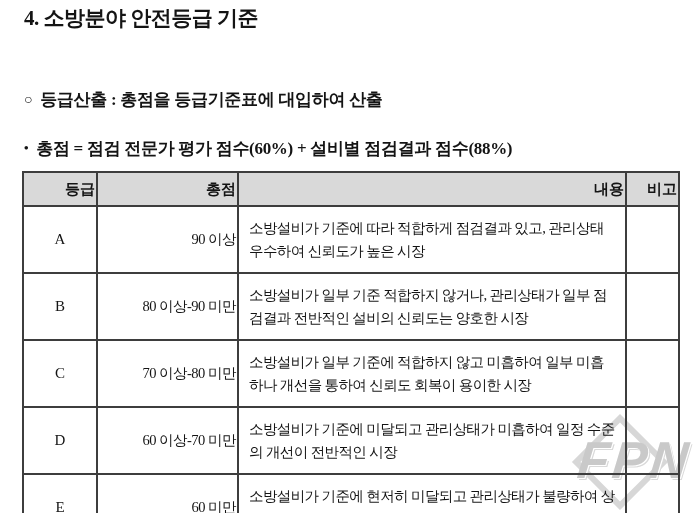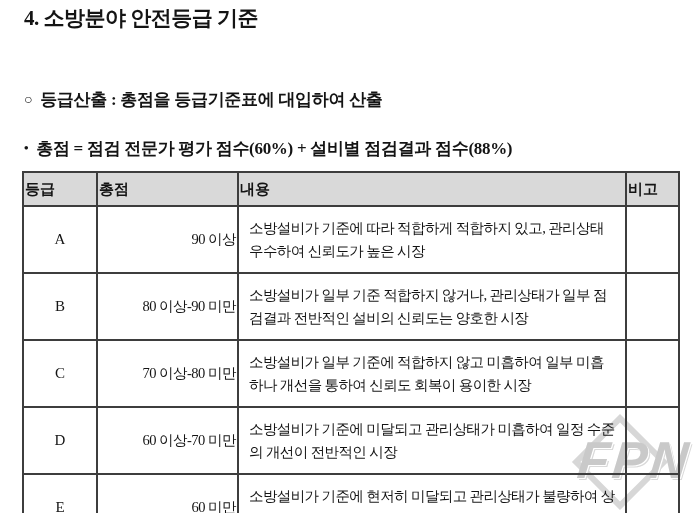--- a/index.html
+++ b/index.html
@@ -59,21 +59,21 @@
     background: transparent;
   }
   .grade-table th, .grade-table td {
     border: 2px solid #3d3d3d;
     background: transparent;
   }
   .grade-table th {
     background: #d9d9d9;
     height: 30px;
     font-size: 15px; font-weight: 700;
-    text-align: left;
+    text-align: right;
   }
   .grade-table td { height: 55px; }
   td.cell-grade {
     text-align: center; font-size: 15px;
     font-family: "Liberation Serif", "DejaVu Serif", serif;
   }
   td.cell-score { text-align: right; font-size: 14.5px; letter-spacing: -0.5px; }
   td.cell-desc {
     padding: 5px 10px;
     font-size: 14.5px; line-height: 1.55; letter-spacing: -0.6px;
@@ -111,21 +111,21 @@
       <th>등급</th>
       <th>총점</th>
       <th>내용</th>
       <th>비고</th>
     </tr>
   </thead>
   <tbody>
     <tr>
       <td class="cell-grade">A</td>
       <td class="cell-score">90 이상</td>
-      <td class="cell-desc">소방설비가 기준에 따라 적합하게 적합하지 있고, 관리상태 우수하여 신뢰도가 높은 시장</td>
+      <td class="cell-desc">소방설비가 기준에 따라 적합하게 점검결과 있고, 관리상태 우수하여 신뢰도가 높은 시장</td>
       <td class="cell-note"></td>
     </tr>
     <tr>
       <td class="cell-grade">B</td>
       <td class="cell-score">80 이상-90 미만</td>
       <td class="cell-desc">소방설비가 일부 기준 적합하지 않거나, 관리상태가 일부 점검결과 전반적인 설비의 신뢰도는 양호한 시장</td>
       <td class="cell-note"></td>
     </tr>
     <tr>
       <td class="cell-grade">C</td>

